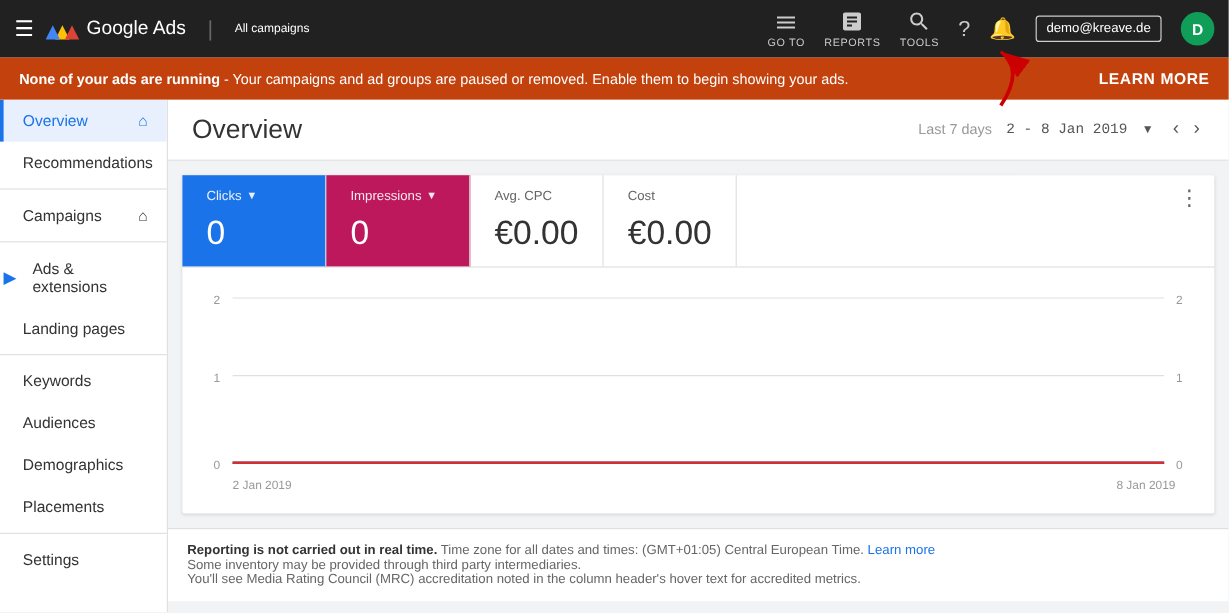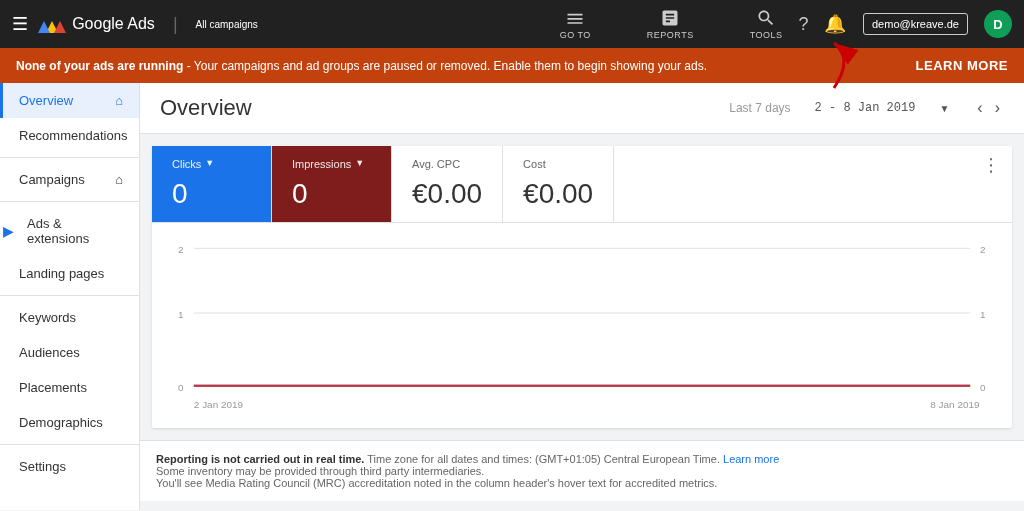--- a/index.html
+++ b/index.html
@@ -15,21 +15,21 @@
       color: white;
       gap: 8px;
     }
     .top-nav-left { display: flex; align-items: center; gap: 10px; flex: 1; }
     .hamburger { color: white; font-size: 18px; cursor: pointer; }
     .google-ads-logo { display: flex; align-items: center; gap: 6px; }
     .logo-text { color: white; font-size: 16px; font-weight: 500; margin-left: -8px; }
     .nav-divider { color: #666; font-size: 18px; margin: 0 8px; }
     .nav-title { color: white; font-size: 10px; }
     .top-nav-right { display: flex; align-items: center; gap: 16px; }
-    .nav-icon-item { display: flex; flex-direction: column; align-items: center; color: #ccc; font-size: 10px; cursor: pointer; margin-left: 40px; }
+    .nav-icon-item { display: flex; flex-direction: column; align-items: center; color: #ccc; font-size: 10px; cursor: pointer; }
     .nav-icon-item svg { width: 20px; height: 20px; fill: #ccc; margin-bottom: 2px; }
     .nav-icon-item span { font-size: 9px; letter-spacing: 0.5px; }
     .nav-help, .nav-bell { color: #ccc; font-size: 18px; cursor: pointer; }
     .user-email-box { border: 1px solid #ccc; border-radius: 3px; padding: 4px 8px; color: white; font-size: 11px; cursor: pointer; }
     .user-avatar { width: 28px; height: 28px; border-radius: 50%; background: #0F9D58; color: white; display: flex; align-items: center; justify-content: center; font-size: 13px; font-weight: bold; }
 
     
     .alert-bar {
       background: #c2410c;
       color: white;
@@ -75,37 +75,37 @@
     .content { flex: 1; background: #f1f3f4; overflow-y: auto; padding: 0; }
     .content-header {
       background: white;
       padding: 12px 20px;
       display: flex;
       align-items: center;
       justify-content: space-between;
       border-bottom: 1px solid #e0e0e0;
     }
     .content-header h1 { font-size: 22px; font-weight: 400; color: #333; }
-    .date-range { display: flex; align-items: center; gap: 24px; font-size: 12px; color: #555; }
+    .date-range { display: flex; align-items: center; gap: 12px; font-size: 12px; color: #555; }
     .date-range .label { color: #999; }
     .date-range .dates { font-weight: 500; font-family: Liberation Mono, monospace; }
     .date-nav { display: flex; gap: 4px; }
     .date-nav button { background: none; border: none; cursor: pointer; color: #555; font-size: 16px; padding: 2px 4px; }
     .dropdown-arrow { font-size: 10px; color: #555; cursor: pointer; }
 
     
     .metrics-area { background: white; margin: 12px; border-radius: 2px; box-shadow: 0 1px 3px rgba(0,0,0,0.12); }
     .metrics-cards { display: flex; align-items: stretch; border-bottom: 1px solid #e0e0e0; }
     .metric-card {
       padding: 12px 20px;
       min-width: 110px;
       border-right: 1px solid #e0e0e0;
     }
     .metric-card.blue { background: #1a73e8; color: white; min-width: 120px; }
-    .metric-card.red { background: #7f1d1d; color: white; min-width: 120px; }
+    .metric-card.red { background: #be185d; color: white; min-width: 120px; }
     .metric-label {
       font-size: 11px;
       font-weight: 500;
       display: flex;
       gap: 4px;
       margin-bottom: 8px;
     }
     .metric-card.blue .metric-label { color: rgba(255,255,255,0.9); }
     .metric-card.red .metric-label { color: rgba(255,255,255,0.9); }
     .metric-label.gray { color: #666; }
@@ -211,24 +211,24 @@
       <span>Landing pages</span>
     </div>
     <hr class="sidebar-divider">
     <div class="sidebar-item">
       <span>Keywords</span>
     </div>
     <div class="sidebar-item">
       <span>Audiences</span>
     </div>
     <div class="sidebar-item">
+      <span>Demographics</span>
+    </div>
+    <div class="sidebar-item">
       <span>Placements</span>
-    </div>
-    <div class="sidebar-item">
-      <span>Demographics</span>
     </div>
     <hr class="sidebar-divider">
     <div class="sidebar-item">
       <span>Settings</span>
     </div>
   </div>
 
   <div class="content">
 
     <div class="content-header">

